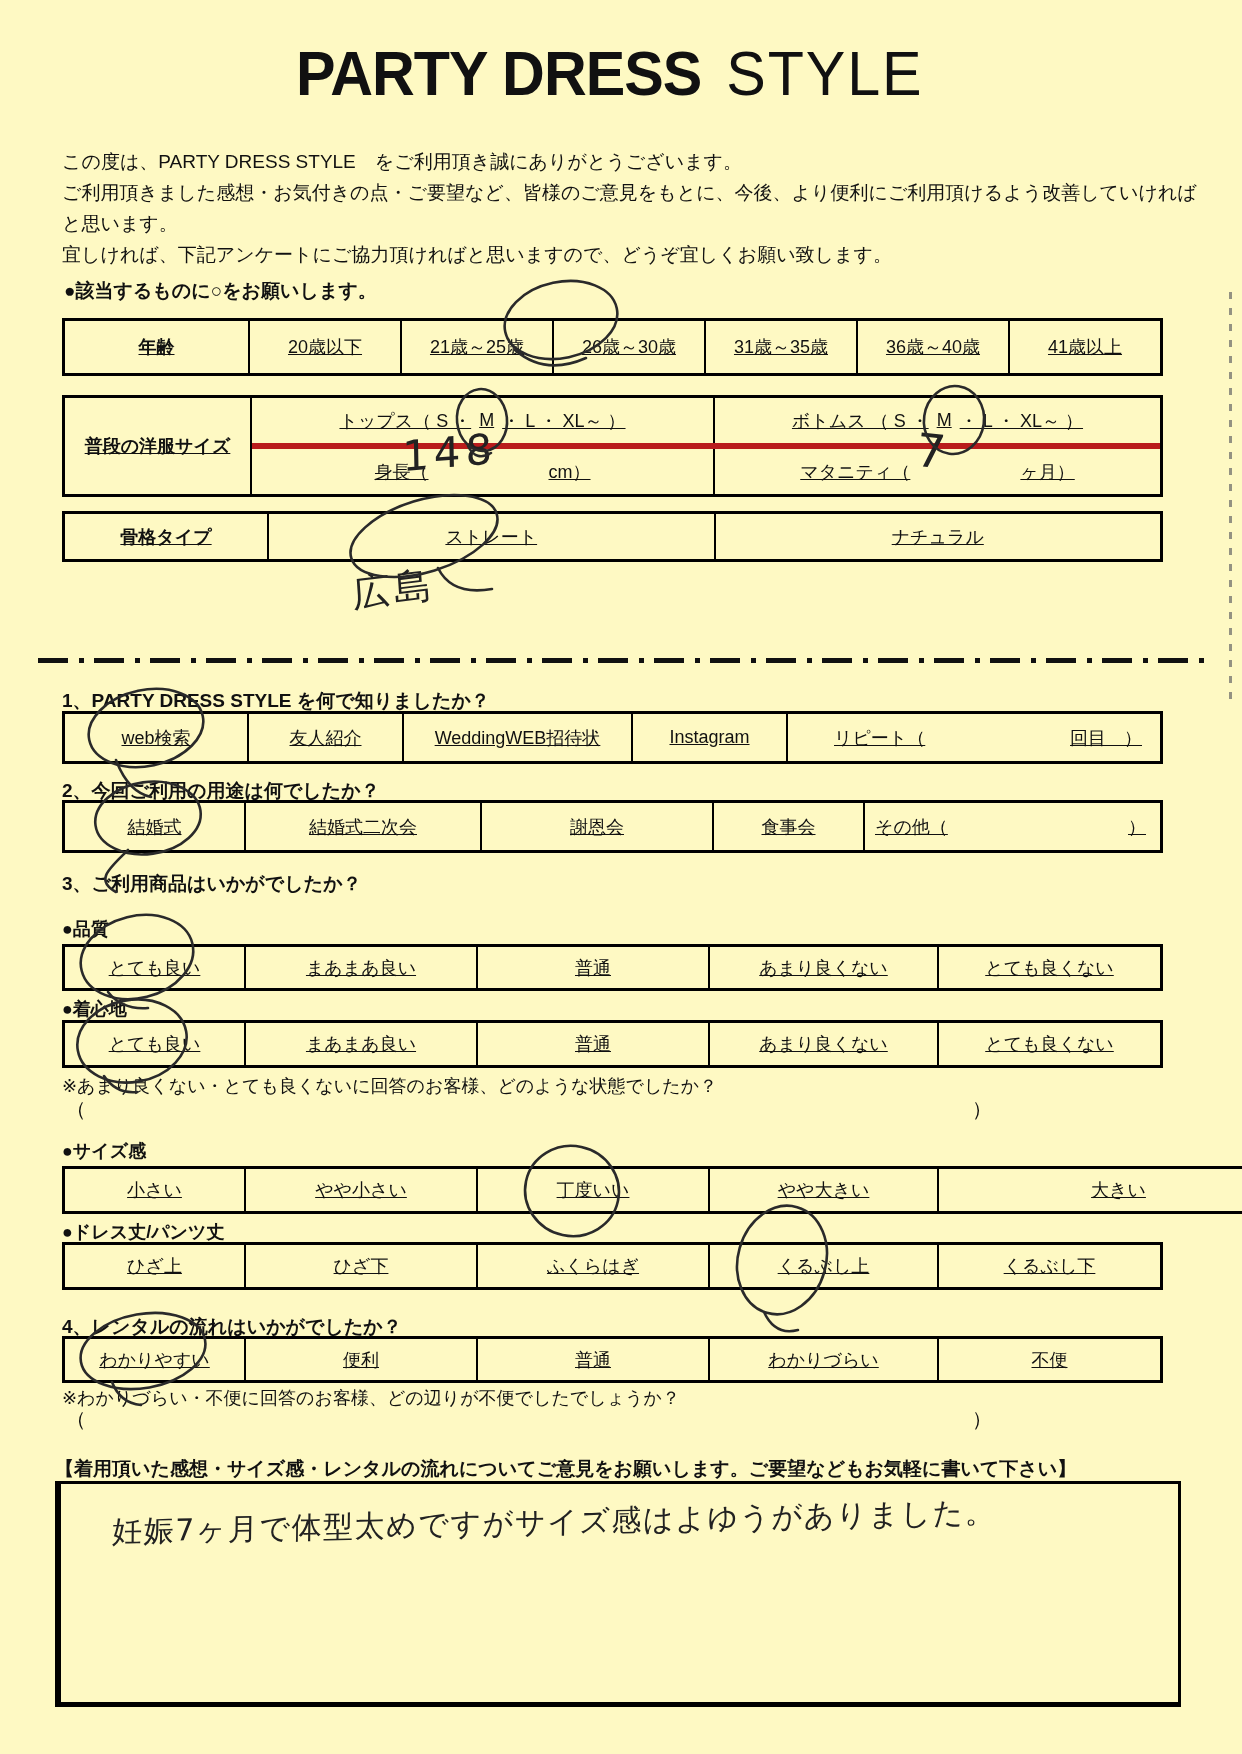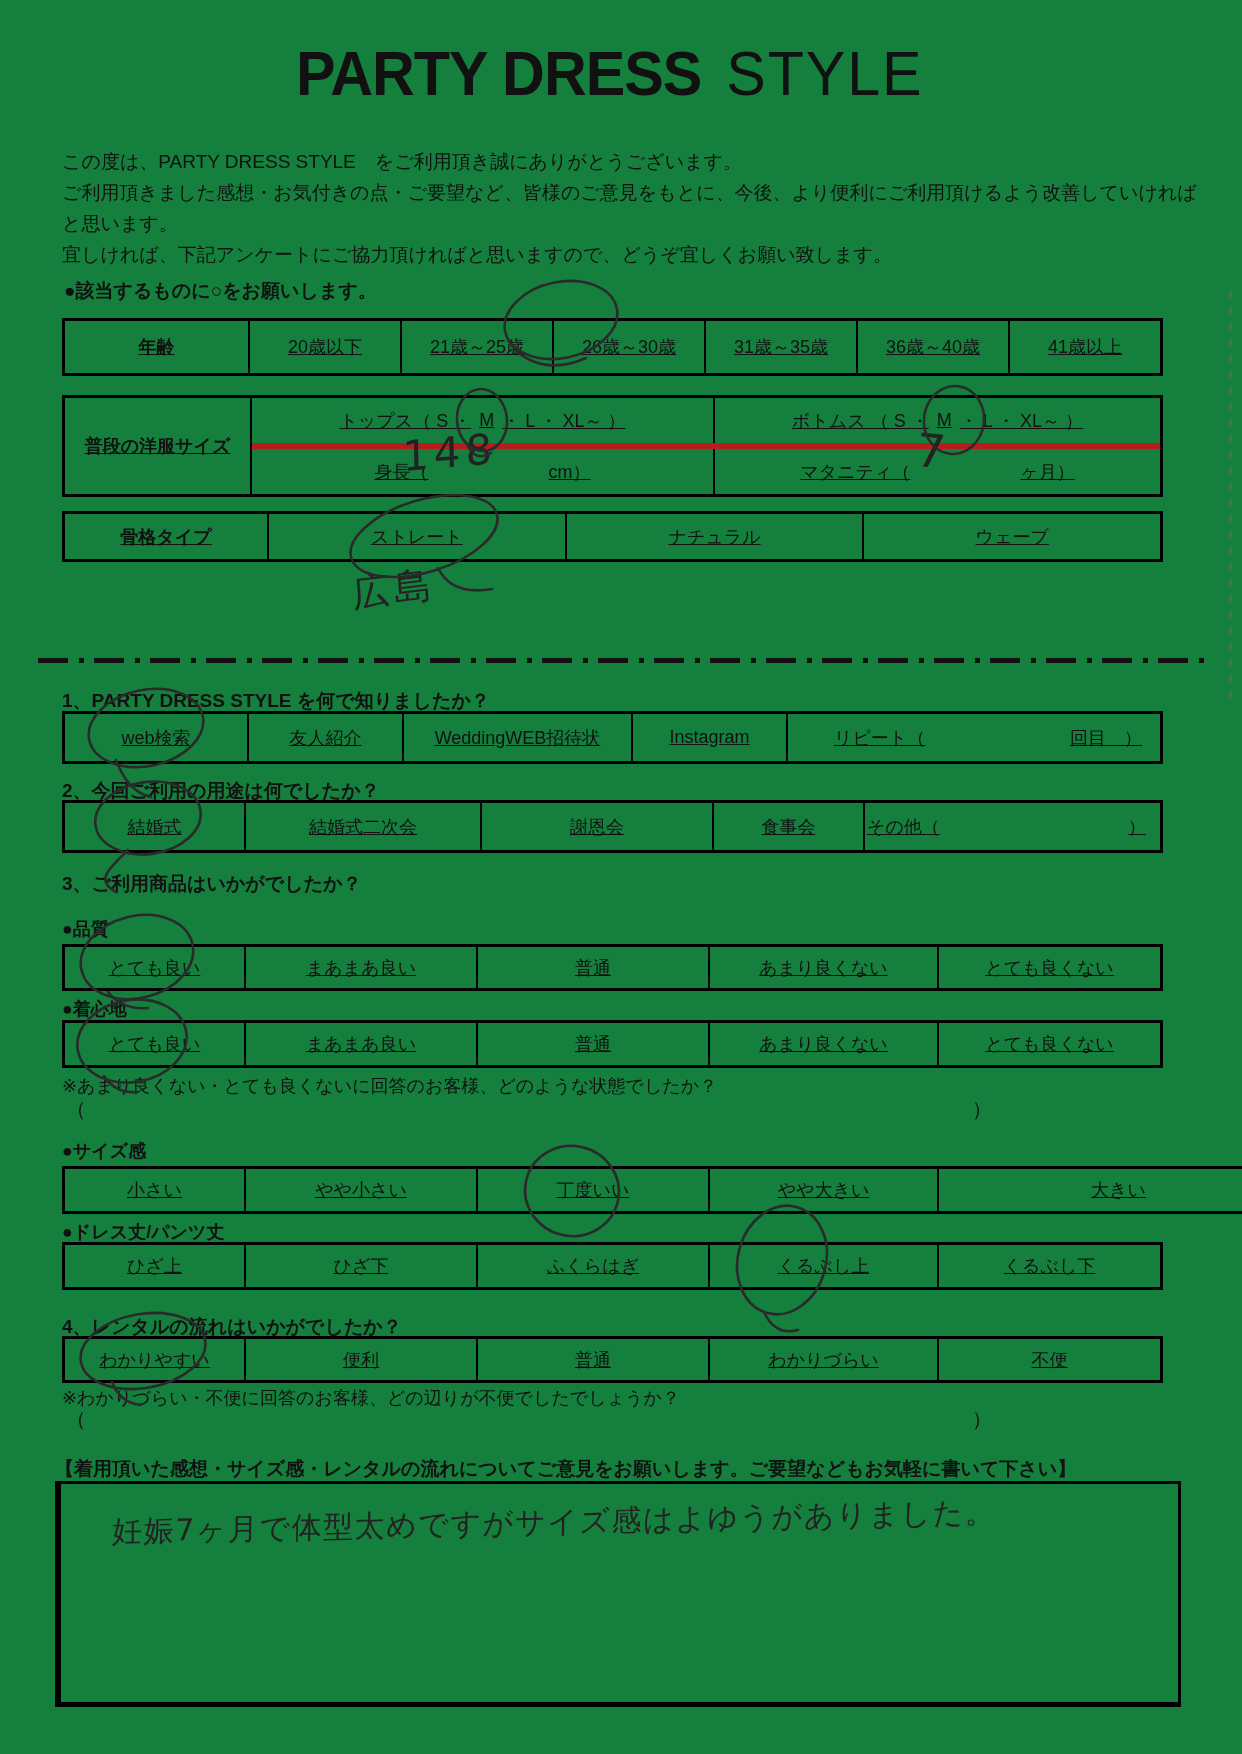--- a/index.html
+++ b/index.html
@@ -1,17 +1,17 @@
 <!DOCTYPE html>
 <html><head>
 <meta charset="utf-8">
 <style>
   html,body{margin:0;padding:0;background:#e8e8e8;}
   .page{
-    position:relative;width:1242px;height:1754px;margin:0 auto;background:#15803d;
+    position:relative;width:1242px;height:1754px;margin:0 auto;background:#fef9c3;
     font-family:"Liberation Sans","DejaVu Sans",sans-serif;color:#111;overflow:hidden;
   }
   
   .title{position:absolute;left:296px;top:42px;font-size:63px;line-height:1;white-space:nowrap;
          transform:scaleX(0.94);transform-origin:left center;letter-spacing:-1px;}
   .title .t-bold{font-weight:800;}
   .title .t-light{font-weight:400;letter-spacing:2px;margin-left:10px;}
   
   .intro{position:absolute;left:62px;top:146px;width:1150px;font-size:19px;line-height:31px;}
   .instruction{position:absolute;left:64px;top:278px;font-size:19px;font-weight:bold;}
@@ -106,21 +106,20 @@
           <span>ヶ月）</span>
         </div>
       </div>
     </div>
   </div>
 
   <div class="tbl" style="left:62px;top:511px;width:1101px;height:51px;">
     <div class="c lblc" style="width:202px;">骨格タイプ</div>
     <div class="c" style="flex:1;">ストレート</div>
     <div class="c" style="flex:1;">ナチュラル</div>
-    <div class="c" style="flex:1;">ウェーブ</div>
   </div>
 
 
   <div class="dashline"></div>
 
   <div class="sec-title" style="left:62px;top:688px;">1、PARTY DRESS STYLE を何で知りましたか？</div>
   <div class="tbl" style="left:62px;top:711px;width:1101px;height:53px;">
     <div class="c" style="width:182px;">web検索</div>
     <div class="c" style="width:155px;">友人紹介</div>
     <div class="c" style="width:229px;">WeddingWEB招待状</div>
@@ -131,21 +130,21 @@
     </div>
   </div>
 
   <div class="sec-title" style="left:62px;top:778px;">2、今回ご利用の用途は何でしたか？</div>
   <div class="tbl" style="left:62px;top:800px;width:1101px;height:53px;">
     <div class="c" style="width:179px;">結婚式</div>
     <div class="c" style="width:236px;">結婚式二次会</div>
     <div class="c" style="width:232px;">謝恩会</div>
     <div class="c" style="width:151px;">食事会</div>
     <div class="c" style="flex:1;justify-content:flex-start;">
-      <span style="padding-left:2px;">その他（</span>
+      <span style="padding-left:10px;">その他（</span>
       <span style="margin-left:auto;padding-right:14px;">）</span>
     </div>
   </div>
 
   <div class="sec-title" style="left:62px;top:871px;">3、ご利用商品はいかがでしたか？</div>
 
   <div class="sub-label" style="left:62px;top:917px;">●品質</div>
   <div class="tbl" style="left:62px;top:944px;width:1101px;height:47px;">
     <div class="c" style="width:179px;">とても良い</div>
     <div class="c" style="width:232px;">まあまあ良い</div>

